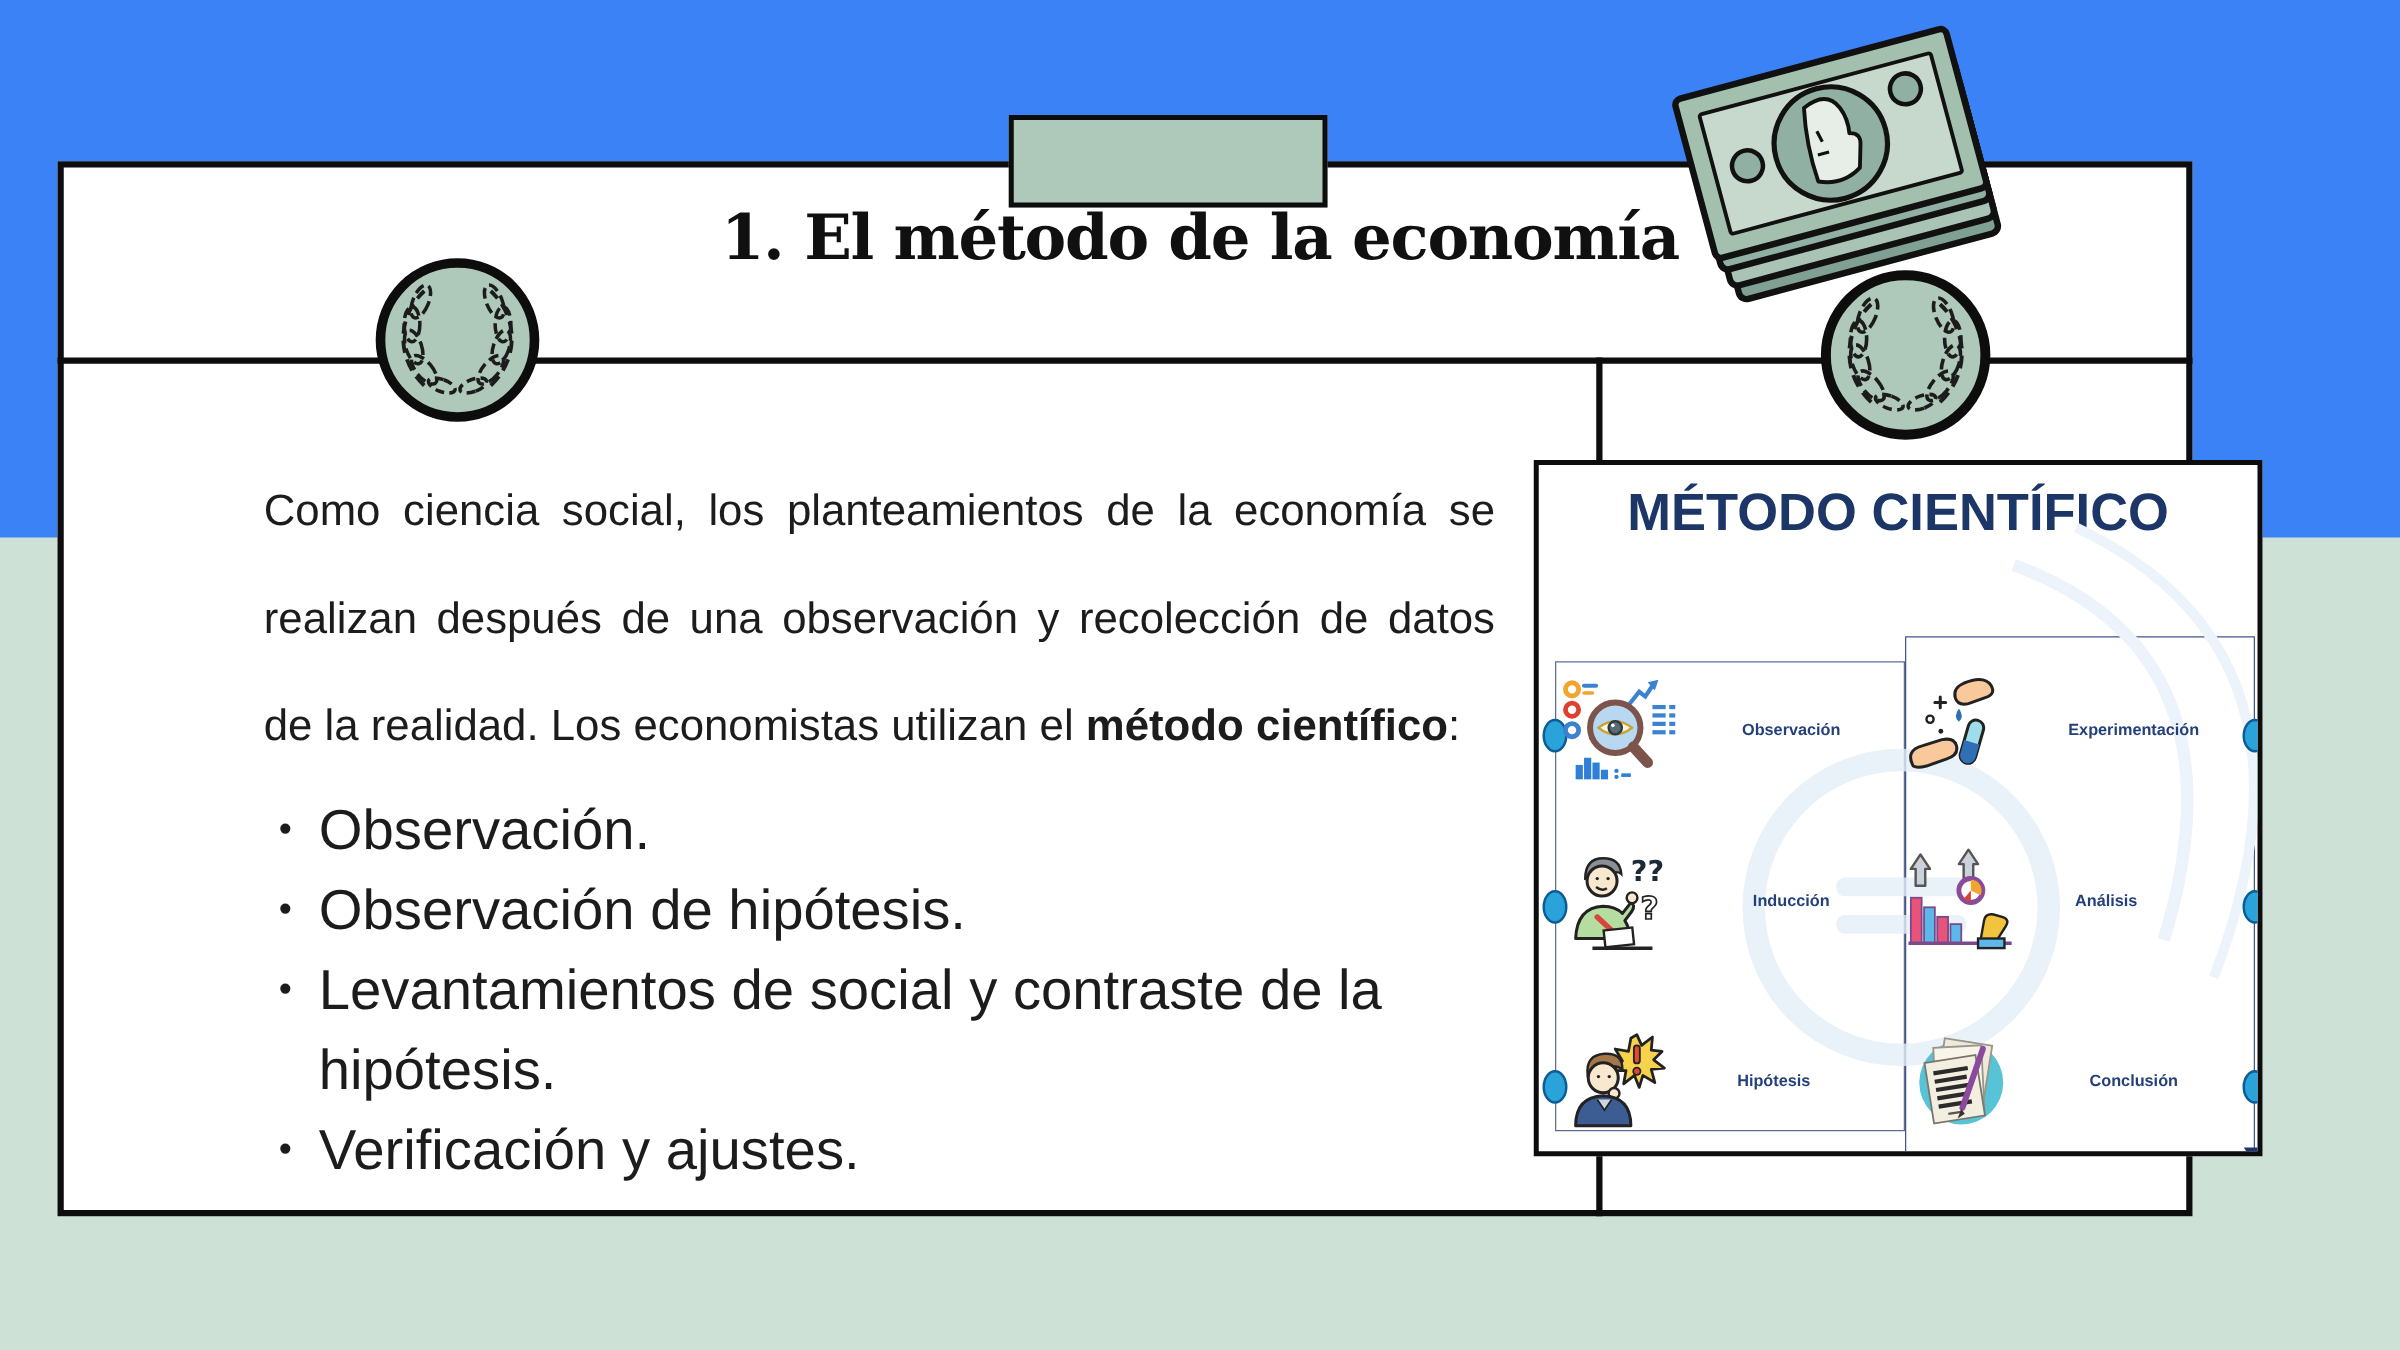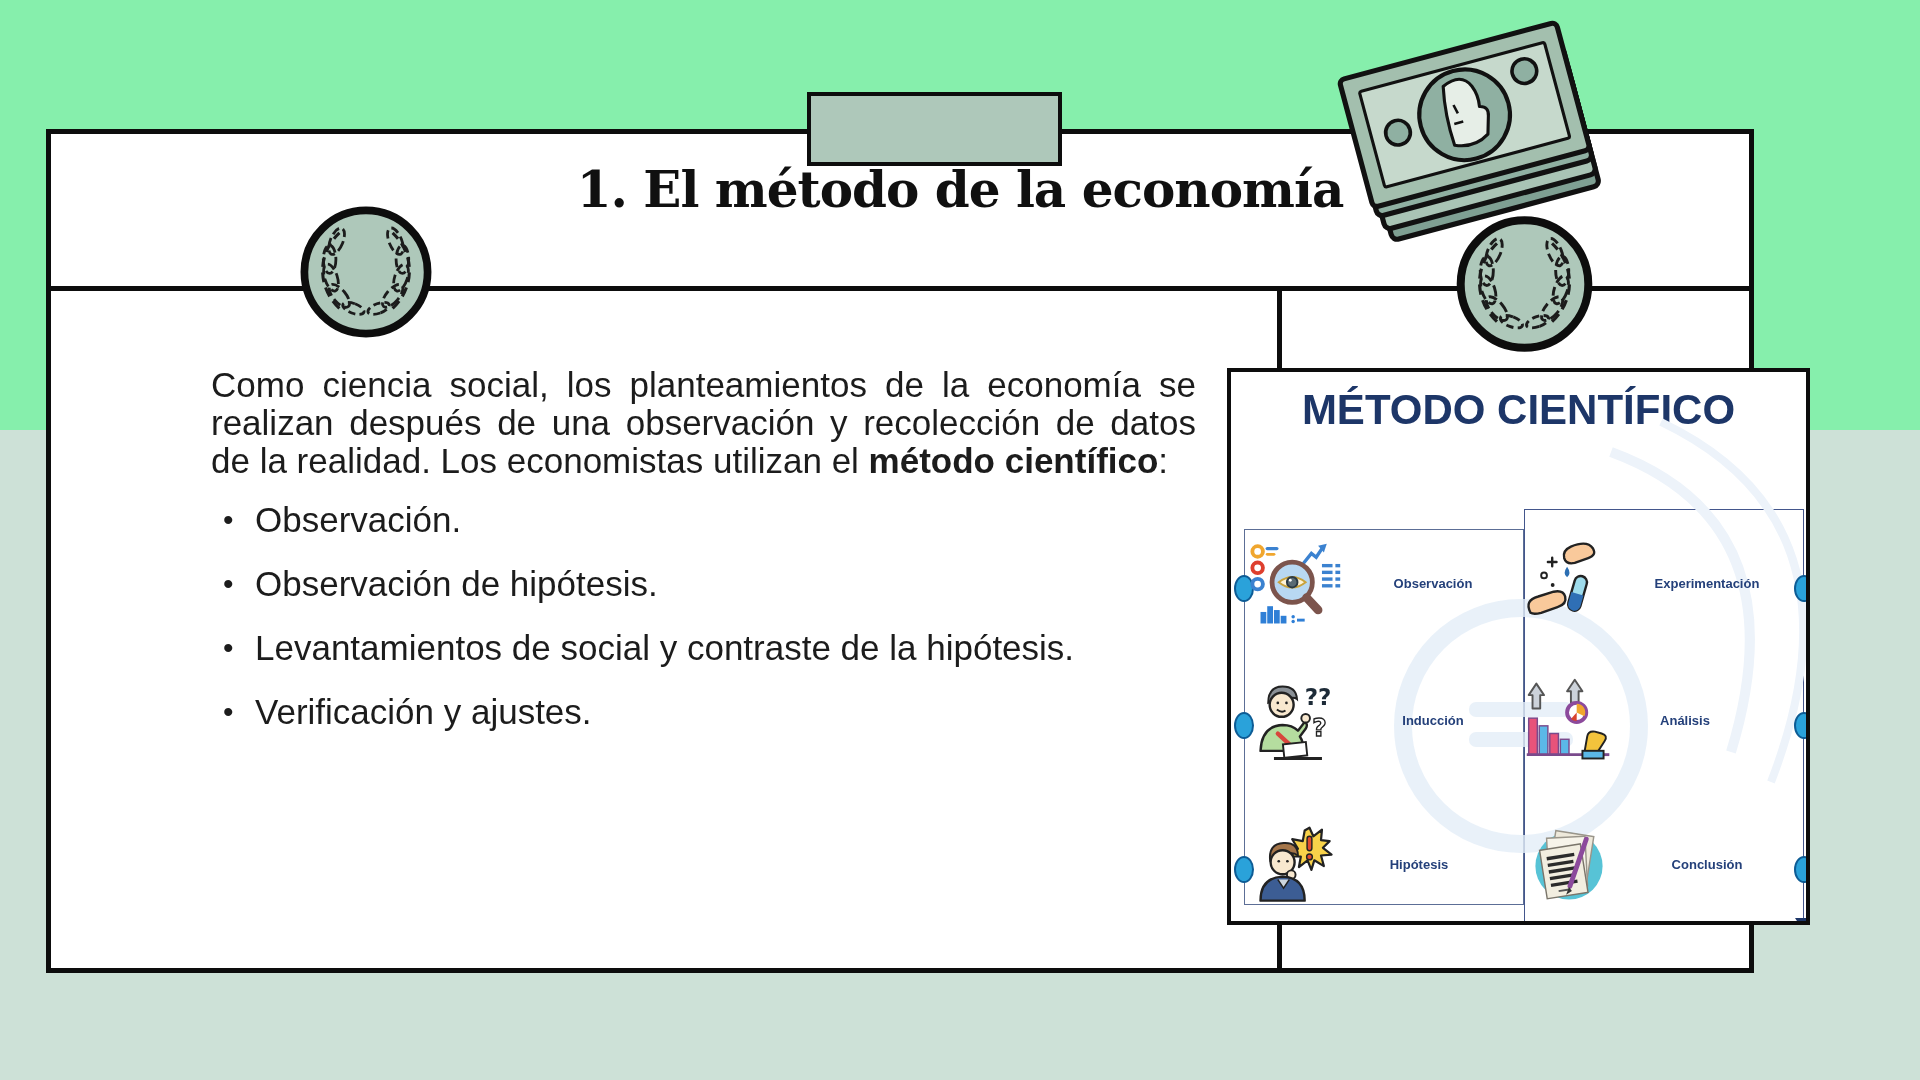--- a/index.html
+++ b/index.html
@@ -1,38 +1,38 @@
 <!DOCTYPE html>
 <html><head>
 <meta charset="utf-8">
 <style>
   html,body{margin:0;padding:0;background:#ffffff;}
-  #page{position:relative;width:1920px;height:1080px;overflow:hidden;background:#86efac;
+  #page{position:relative;width:1920px;height:1080px;overflow:hidden;background:#3b82f6;
         font-family:"Liberation Sans",sans-serif;text-decoration:underline;}
   .abs{position:absolute;}
   
   #band{left:0;top:430px;width:1920px;height:650px;background:#cde1d7;z-index:0;}
   
   #frame{left:46px;top:129px;width:1708px;height:844px;background:#ffffff;
          border:5px solid #0d0d0d;box-sizing:border-box;z-index:1;}
   .blackline{background:#0d0d0d;z-index:2;}
   
   #title-rect{left:807px;top:92px;width:255px;height:74px;background:#aec8ba;
               border:4px solid #0d0d0d;box-sizing:border-box;z-index:4;}
   #slide-title{left:560px;top:160px;width:800px;text-align:center;z-index:6;
                font-family:"DejaVu Serif",serif;font-weight:700;font-size:50px;
                letter-spacing:-1px;color:#101010;}
   
   .deco{z-index:5;}
   
   #body-text{left:211px;top:366px;width:985px;z-index:3;color:#1c1c1c;}
-  #body-text p{margin:0;font-size:35px;line-height:38px;text-align:justify;}
+  #body-text p{margin:0;font-size:35px;line-height:86px;text-align:justify;}
   #body-text p b{font-weight:700;}
   #body-text ul{list-style:none;margin:8px 0 0 0;padding:0;}
-  #body-text li{position:relative;padding-left:44px;font-size:35px;line-height:64px;}
+  #body-text li{position:relative;padding-left:44px;font-size:45px;line-height:64px;}
   #body-text li::before{content:"•";position:absolute;left:12px;font-size:30px;}
   
   #panel{left:1227px;top:368px;width:583px;height:557px;background:#ffffff;
          border:4px solid #0d0d0d;box-sizing:border-box;z-index:10;overflow:hidden;}
   #panel-title{left:0;top:14px;width:100%;text-align:center;font-weight:700;
                font-size:42px;color:#1d3668;letter-spacing:0;}
   .stepbox{box-sizing:border-box;background:transparent;}
   #left-box{left:13px;top:157px;width:280px;height:376px;border:1.5px solid #5c6e96;}
   #right-box{left:293px;top:137px;width:280px;height:414px;border:1.5px solid #43568c;}
   .node{width:20px;height:27px;border-radius:50%;background:#2aa2da;

